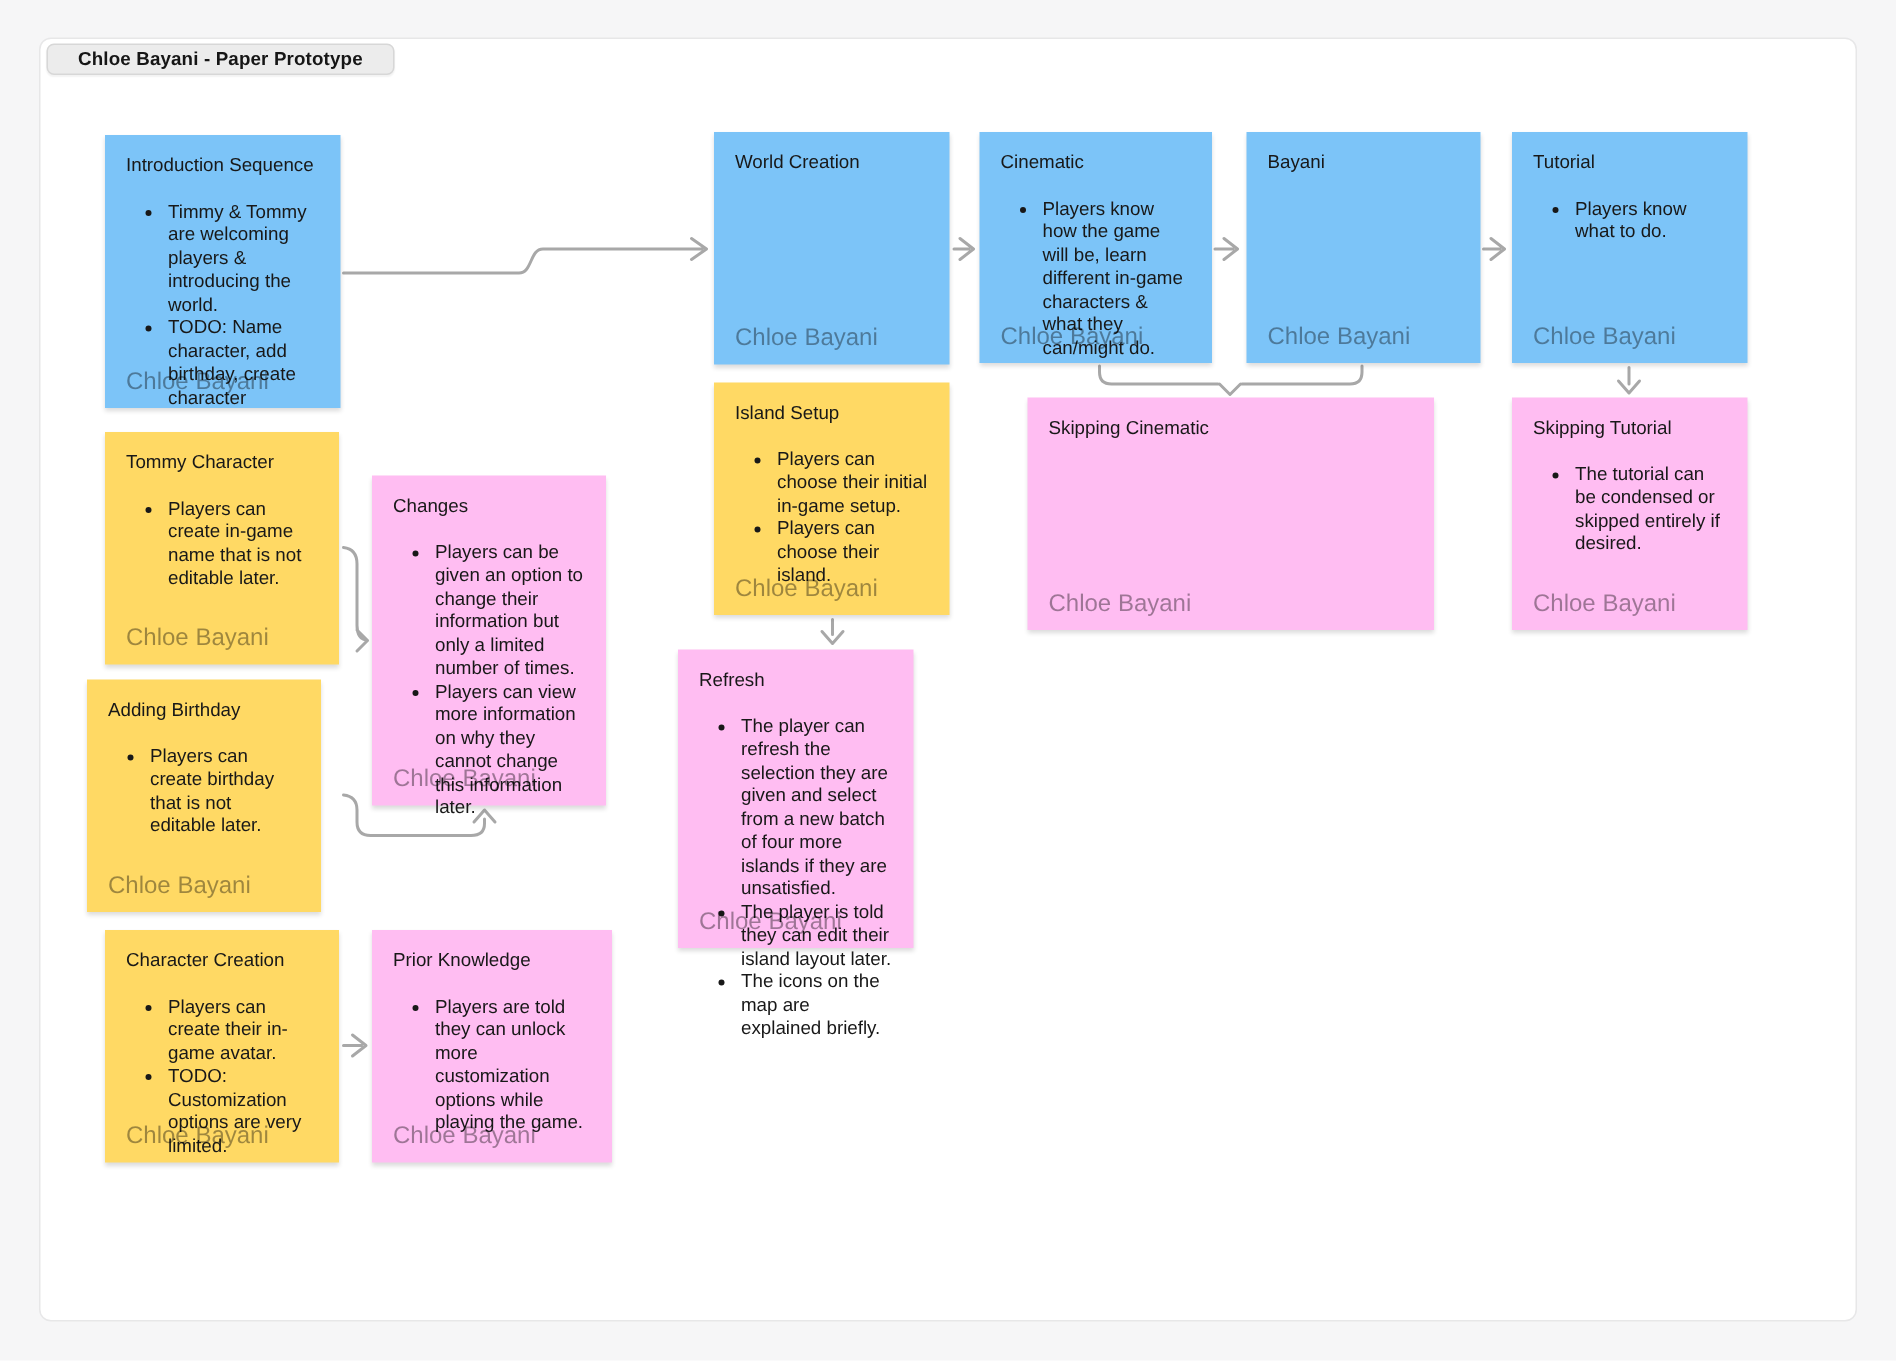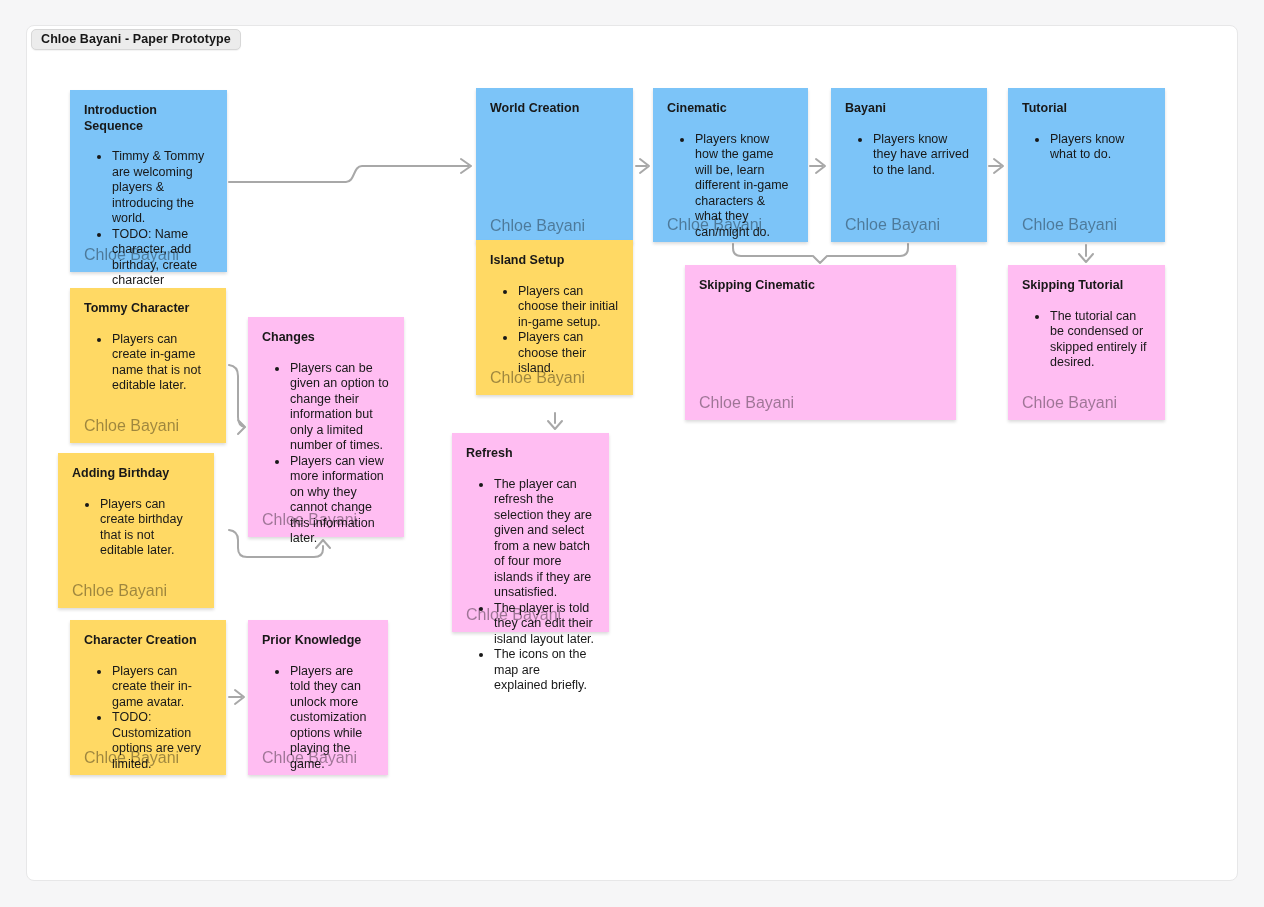--- a/index.html
+++ b/index.html
@@ -9,37 +9,37 @@
     font-family:"Liberation Sans",sans-serif;
   }
   .section{
     position:absolute;left:26px;top:25px;width:1212px;height:856px;
     background:#ffffff;border:1px solid #e7e7e8;border-radius:8px;
     box-sizing:border-box;
   }
   .section-chip{
     position:absolute;left:31px;top:29px;z-index:5;
     background:#ececec;border:1px solid #d7d7d7;border-radius:5px;
-    padding:2px 9px 3px;
+    padding:2px 20px 3px;
     font-size:12.5px;font-weight:700;color:#161616;letter-spacing:.1px;
     box-shadow:0 1px 1px rgba(0,0,0,0.05);
     white-space:nowrap;
   }
   .connectors{position:absolute;left:0;top:0;width:1264px;height:907px;z-index:1;}
   .connectors path{fill:none;stroke:#a8a8a8;stroke-width:2;stroke-linecap:round;stroke-linejoin:round;}
   .note{
     position:absolute;z-index:2;box-sizing:border-box;
     padding:13px 14px 30px;
     font-size:12.5px;line-height:15.5px;font-weight:500;color:#181818;
     box-shadow:0 2px 3px rgba(0,0,0,0.14);
   }
   .note.blue{background:#7cc4f8;}
   .note.yellow{background:#ffd964;}
   .note.pink{background:#ffbdf2;}
-  .note-title{font-weight:700;}
+  .note-title{font-weight:400;}
   .note ul{margin:15px 0 4px;padding:0 0 0 27px;list-style:disc;}
   .note li{padding-left:1px;}
   .note-author{
     position:absolute;left:14px;bottom:10px;
     font-size:16px;font-weight:400;color:rgba(0,0,0,0.38);
     white-space:nowrap;
   }
 </style>
 </head>
 <body>
@@ -120,34 +120,34 @@
 
 <div class="note pink" style="left:248px;top:317px;width:156px;height:220px">
   <div class="note-title">Changes</div>
   <ul>
     <li>Players can be given an option to change their information but only a limited number of times.</li>
     <li>Players can view more information on why they cannot change this information later.</li>
   </ul>
   <div class="note-author">Chloe Bayani</div>
 </div>
 
-<div class="note pink" style="left:248px;top:620px;width:140px;height:155px">
+<div class="note pink" style="left:248px;top:620px;width:160px;height:155px">
   <div class="note-title">Prior Knowledge</div>
   <ul>
     <li>Players are told they can unlock more customization options while playing the game.</li>
   </ul>
   <div class="note-author">Chloe Bayani</div>
 </div>
 
 <div class="note blue" style="left:476px;top:88px;width:157px;height:155px">
   <div class="note-title">World Creation</div>
   <div class="note-author">Chloe Bayani</div>
 </div>
 
-<div class="note yellow" style="left:476px;top:240px;width:157px;height:155px">
+<div class="note yellow" style="left:476px;top:255px;width:157px;height:155px">
   <div class="note-title">Island Setup</div>
   <ul>
     <li>Players can choose their initial in-game setup.</li>
     <li>Players can choose their island.</li>
   </ul>
   <div class="note-author">Chloe Bayani</div>
 </div>
 
 <div class="note pink" style="left:452px;top:433px;width:157px;height:199px">
   <div class="note-title">Refresh</div>
@@ -162,23 +162,20 @@
 <div class="note blue" style="left:653px;top:88px;width:155px;height:154px">
   <div class="note-title">Cinematic</div>
   <ul>
     <li>Players know how the game will be, learn different in-game characters &amp; what they can/might do.</li>
   </ul>
   <div class="note-author">Chloe Bayani</div>
 </div>
 
 <div class="note blue" style="left:831px;top:88px;width:156px;height:154px">
   <div class="note-title">Bayani</div>
-  <ul>
-    <li>Players know they have arrived to the land.</li>
-  </ul>
   <div class="note-author">Chloe Bayani</div>
 </div>
 
 <div class="note blue" style="left:1008px;top:88px;width:157px;height:154px">
   <div class="note-title">Tutorial</div>
   <ul>
     <li>Players know what to do.</li>
   </ul>
   <div class="note-author">Chloe Bayani</div>
 </div>

